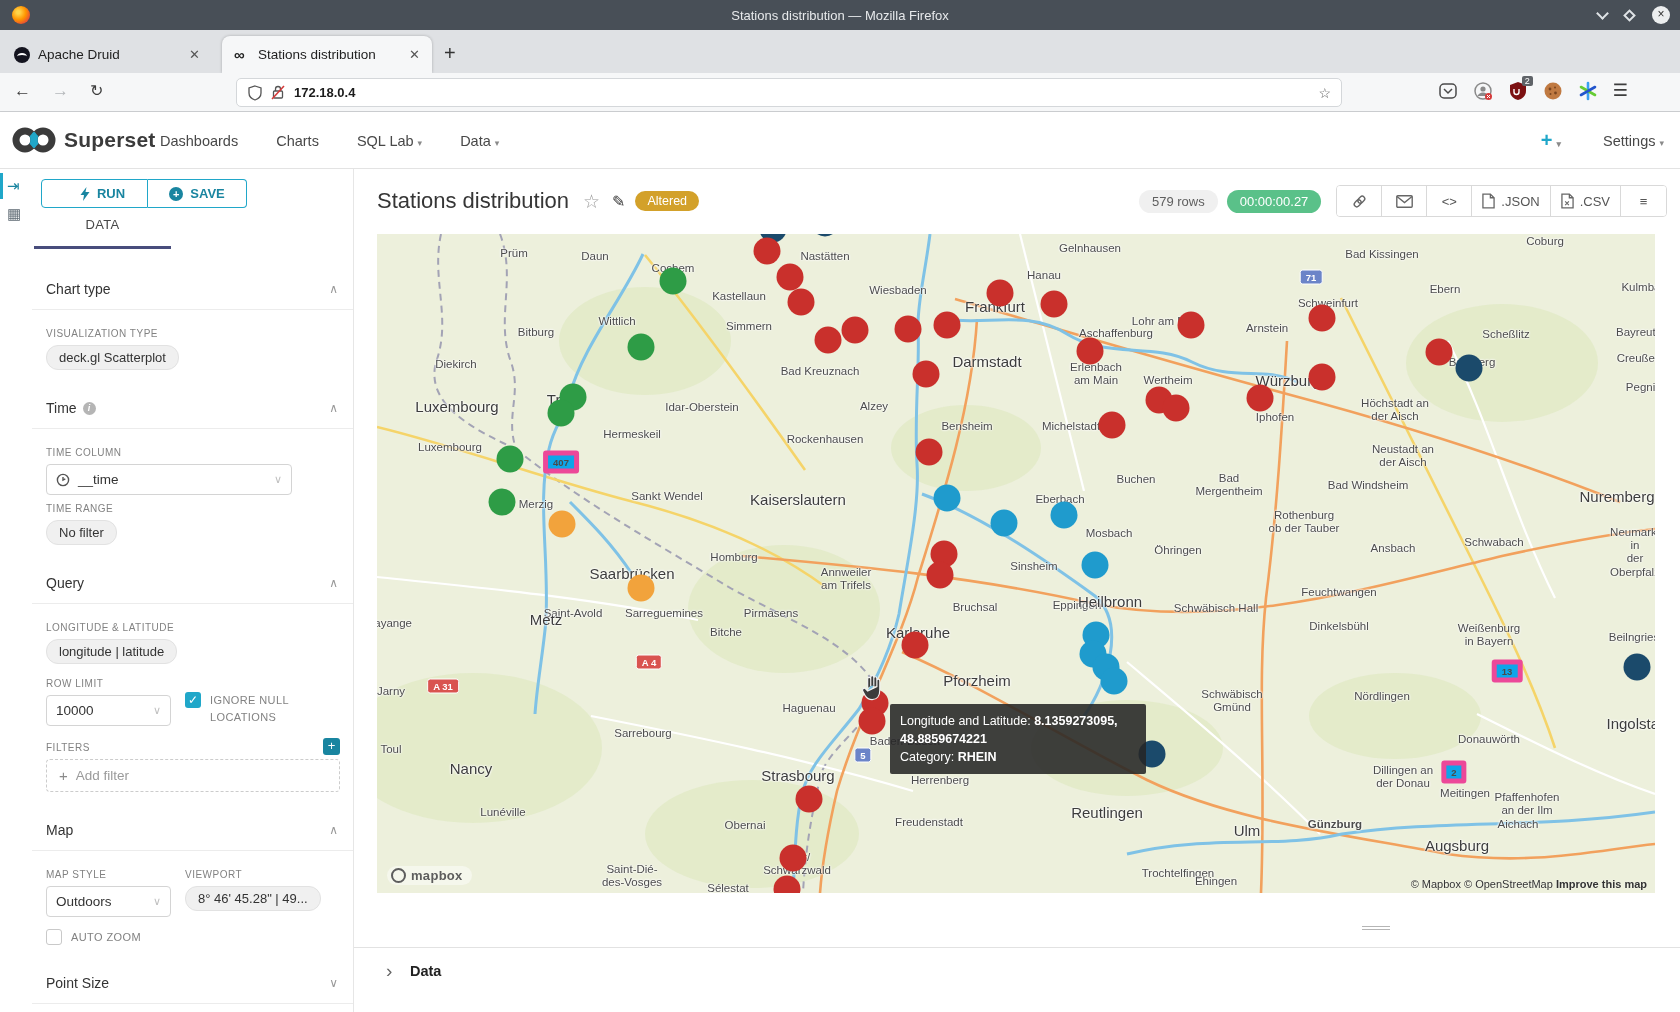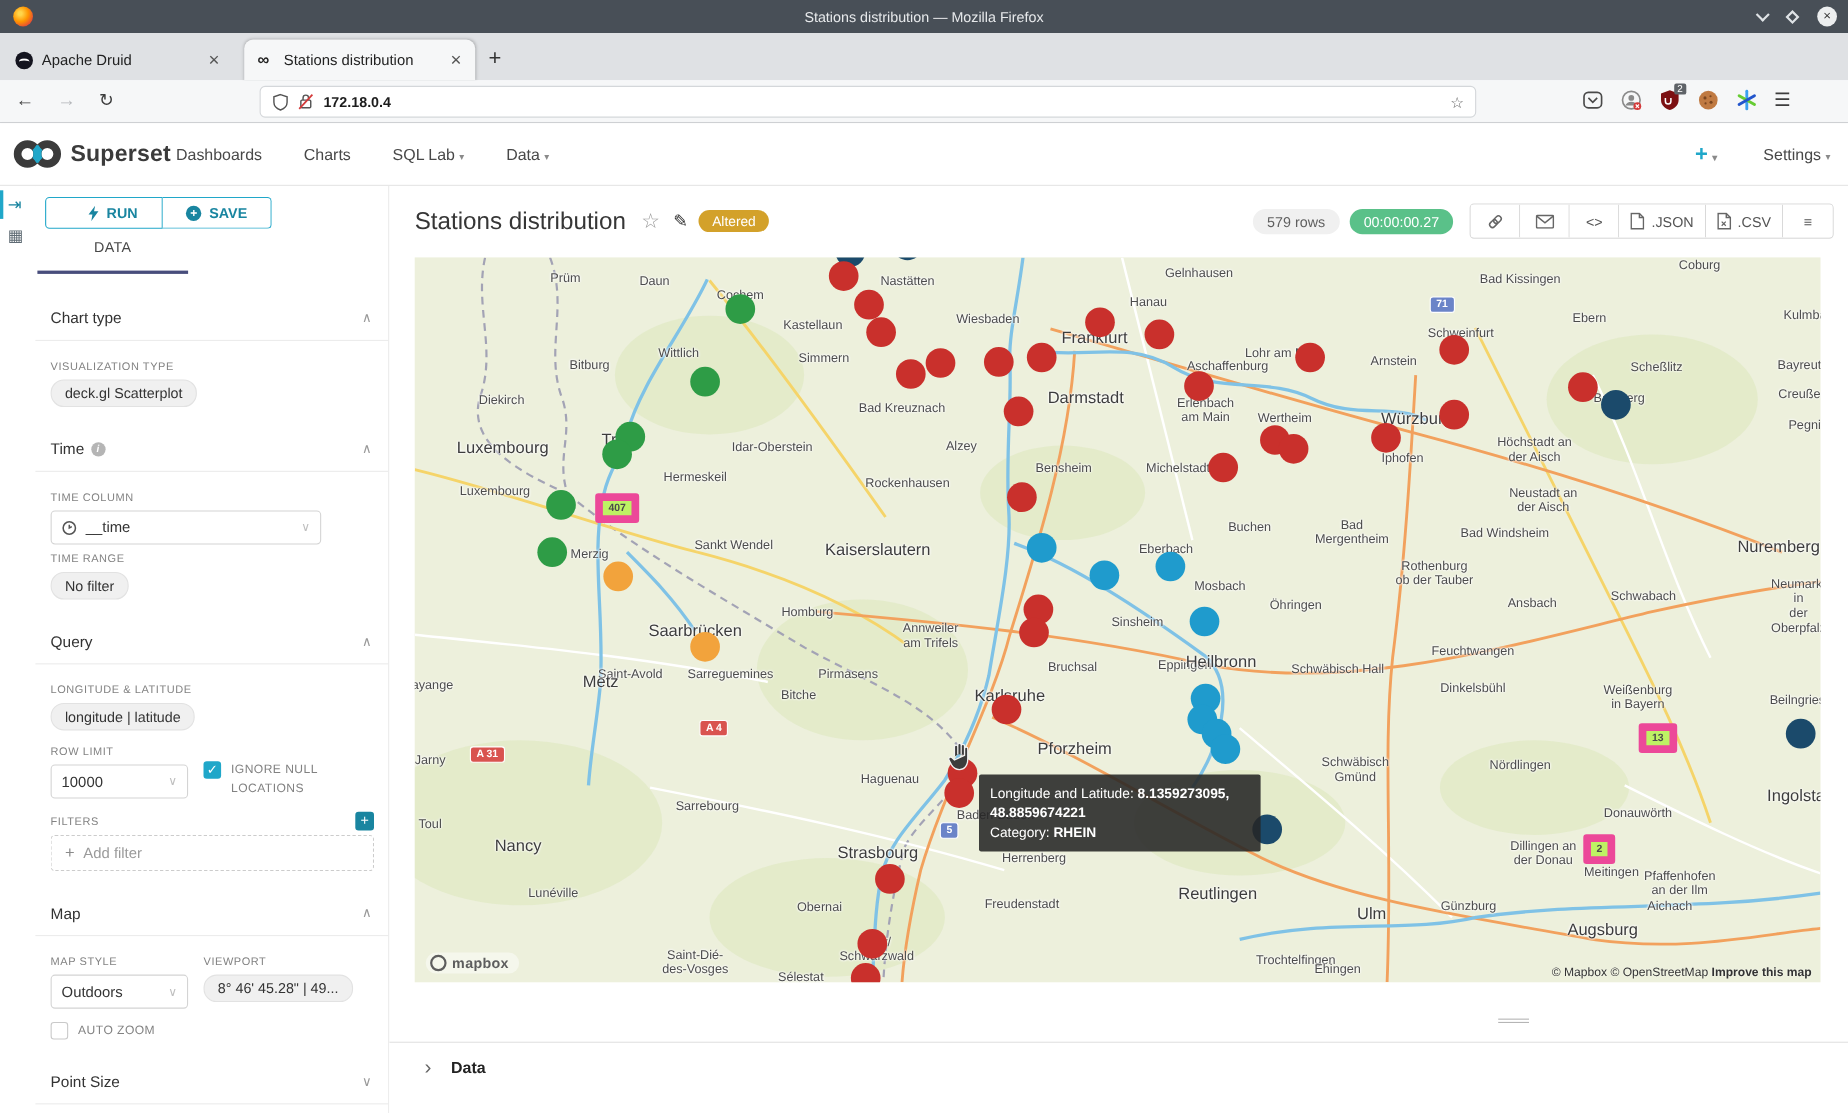--- a/index.html
+++ b/index.html
@@ -95,21 +95,21 @@
   
   #map { position:absolute; left:23px; top:65px; width:1278px; height:659px; background:#edf0dc; overflow:hidden; }
   #map svg.base { position:absolute; left:0; top:0; }
   .map-label { position:absolute; transform:translate(-50%,-50%); color:#4c4c4c; white-space:pre-line; text-align:center; line-height:1.15;
                text-shadow:0 0 2px #fff,0 0 2px #fff,0 0 3px #fff; }
   .map-label.s2 { font-size:11.5px; }
   .map-label.s3 { font-size:15px; color:#3c3c3c; }
   .dot { position:absolute; width:27px; height:27px; border-radius:50%; transform:translate(-50%,-50%); }
   .shield { position:absolute; transform:translate(-50%,-50%); font-size:9.5px; font-weight:bold; border-radius:3px; padding:1px 5px; }
   .shield.blue { background:#6b84c8; color:#fff; border:1px solid #fff; }
-  .shield.yellow { background:#bef264; color:#4a4a4a; border:7px solid #ec4899; }
+  .shield.yellow { background:#0ea5e9; color:#4a4a4a; border:5px solid #ec4899; }
   .shield.red { background:#d9534f; color:#fff; border:1px solid #fff; }
   #tooltip { position:absolute; left:513px; top:470px; width:256px; background:rgba(38,38,38,.88); color:#fff; font-size:12.5px; line-height:1.45; padding:8px 10px; border-radius:2px; }
   #tooltip b { font-weight:bold; }
   #hand { position:absolute; left:480px; top:438px; width:32px; height:32px; }
   #mapbox-logo { position:absolute; left:10px; top:632px; display:flex; align-items:center; gap:5px; background:rgba(255,255,255,.45); border-radius:11px; padding:2px 9px 2px 4px; color:#5d5d5d; font-size:13px; font-weight:bold; letter-spacing:.3px; }
   #mapbox-logo .mb-circle { width:15px; height:15px; border-radius:50%; border:2px solid #5d5d5d; position:relative; }
   #attribution { position:absolute; right:8px; top:644px; font-size:11px; color:#333; text-shadow:0 0 2px rgba(255,255,255,.8); }
   #attribution b { font-weight:bold; }
 
   
@@ -520,21 +520,21 @@
         <div class="map-label s2" style="left: 1150px; top: 570px;">Pfaffenhofen
 an der Ilm</div>
         <div class="map-label s2" style="left: 420px; top: 630px;">Lahr/
 Schwarzwald</div>
         <div class="map-label s2" style="left: 255px; top: 642px;">Saint-Dié-
 des-Vosges</div>
         <div class="map-label s2" style="left: 351px; top: 655px;">Sélestat</div>
         <div class="map-label s2" style="left: 801px; top: 640px;">Trochtelfingen</div>
         <div class="map-label s2" style="left: 839px; top: 648px;">Ehingen</div>
         <div class="map-label s3" style="left: 870px; top: 597px;">Ulm</div>
-        <div class="map-label s2" style="left: 958px; top: 591px;">Günzburg</div>
+        <div class="map-label s2" style="left: 958px; top: 591px; font-weight: bold;">Günzburg</div>
         <div class="map-label s3" style="left: 1080px; top: 612px;">Augsburg</div>
         <div class="map-label s2" style="left: 1141px; top: 591px;">Aichach</div>
         <div class="map-label s2" style="left: 12px; top: 390px;">Hayange</div>
       </div>
     <div id="map-shields">
         <div class="shield blue" style="left: 934px; top: 43px;">71</div>
         <div class="shield yellow" style="left: 184px; top: 228px;">407</div>
         <div class="shield red" style="left: 272px; top: 428px;">A 4</div>
         <div class="shield red" style="left: 66px; top: 452px;">A 31</div>
         <div class="shield blue" style="left: 486px; top: 521px;">5</div>

